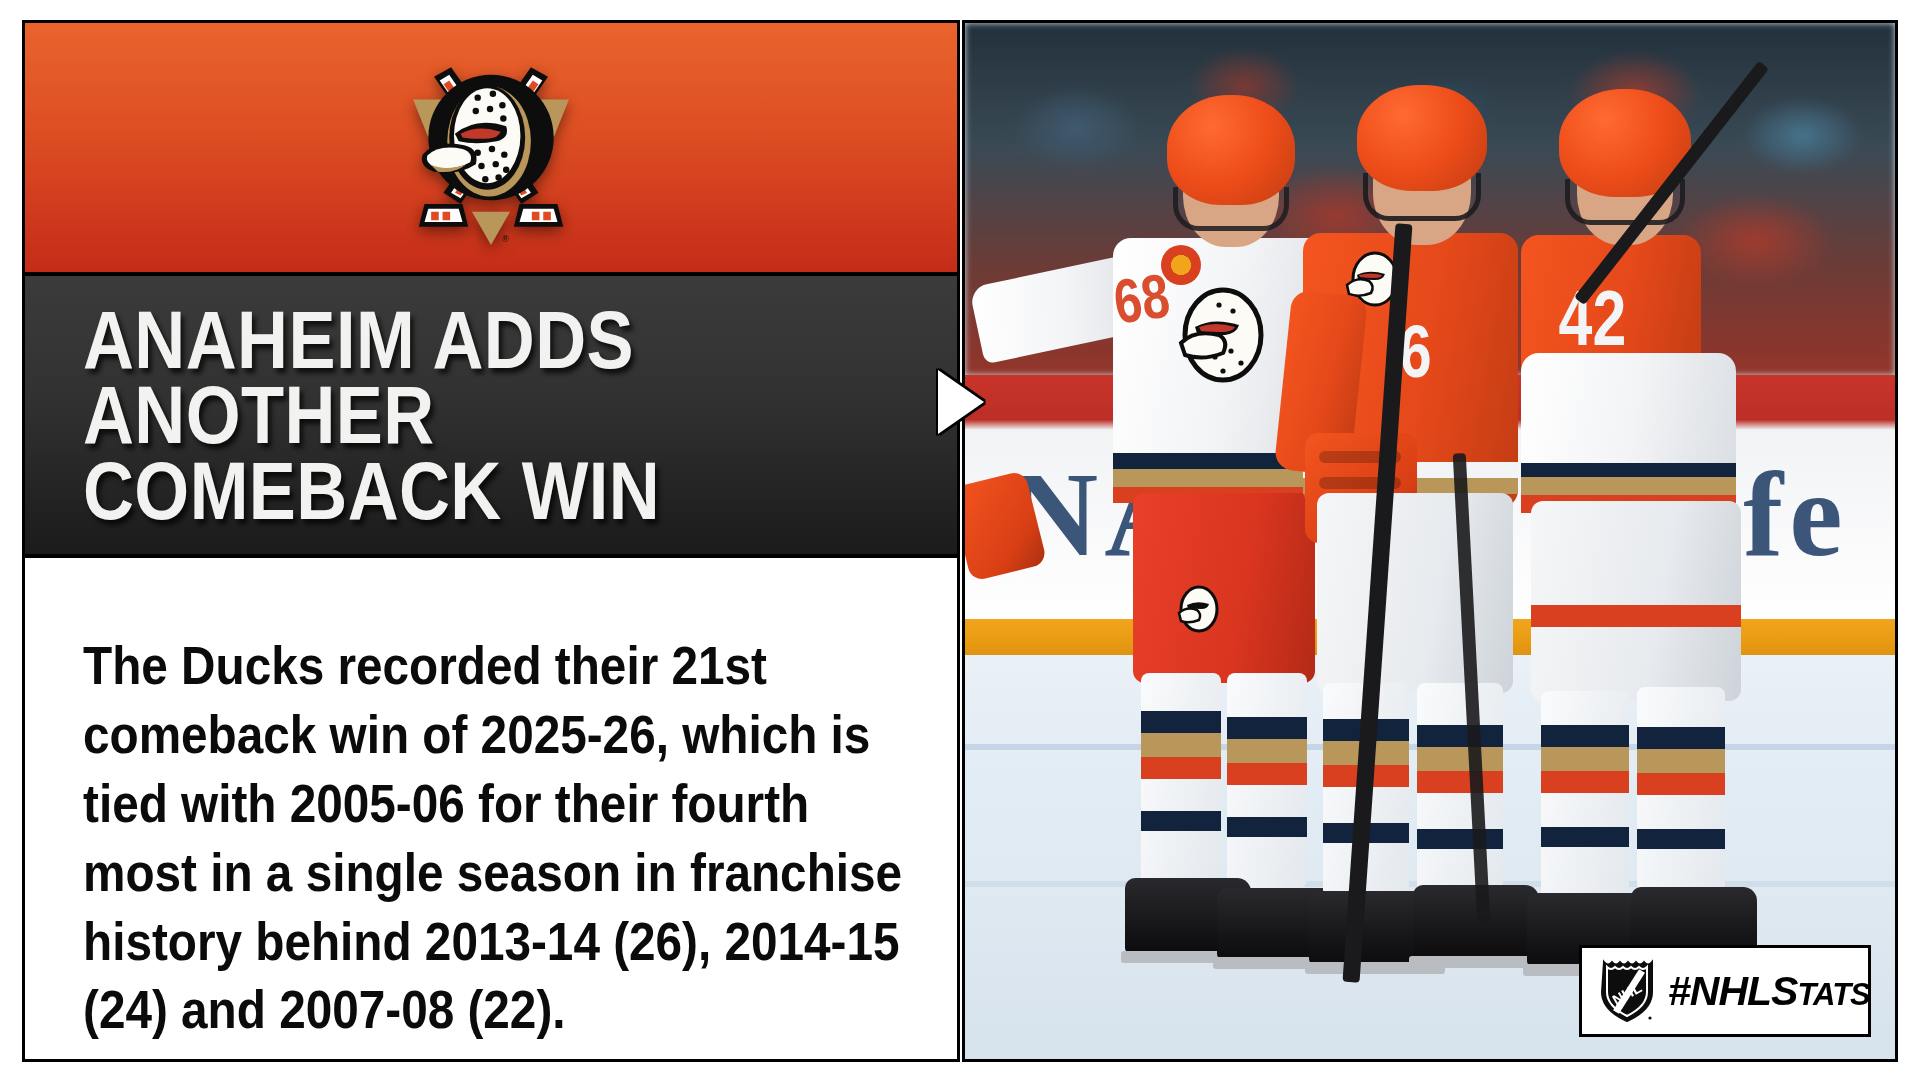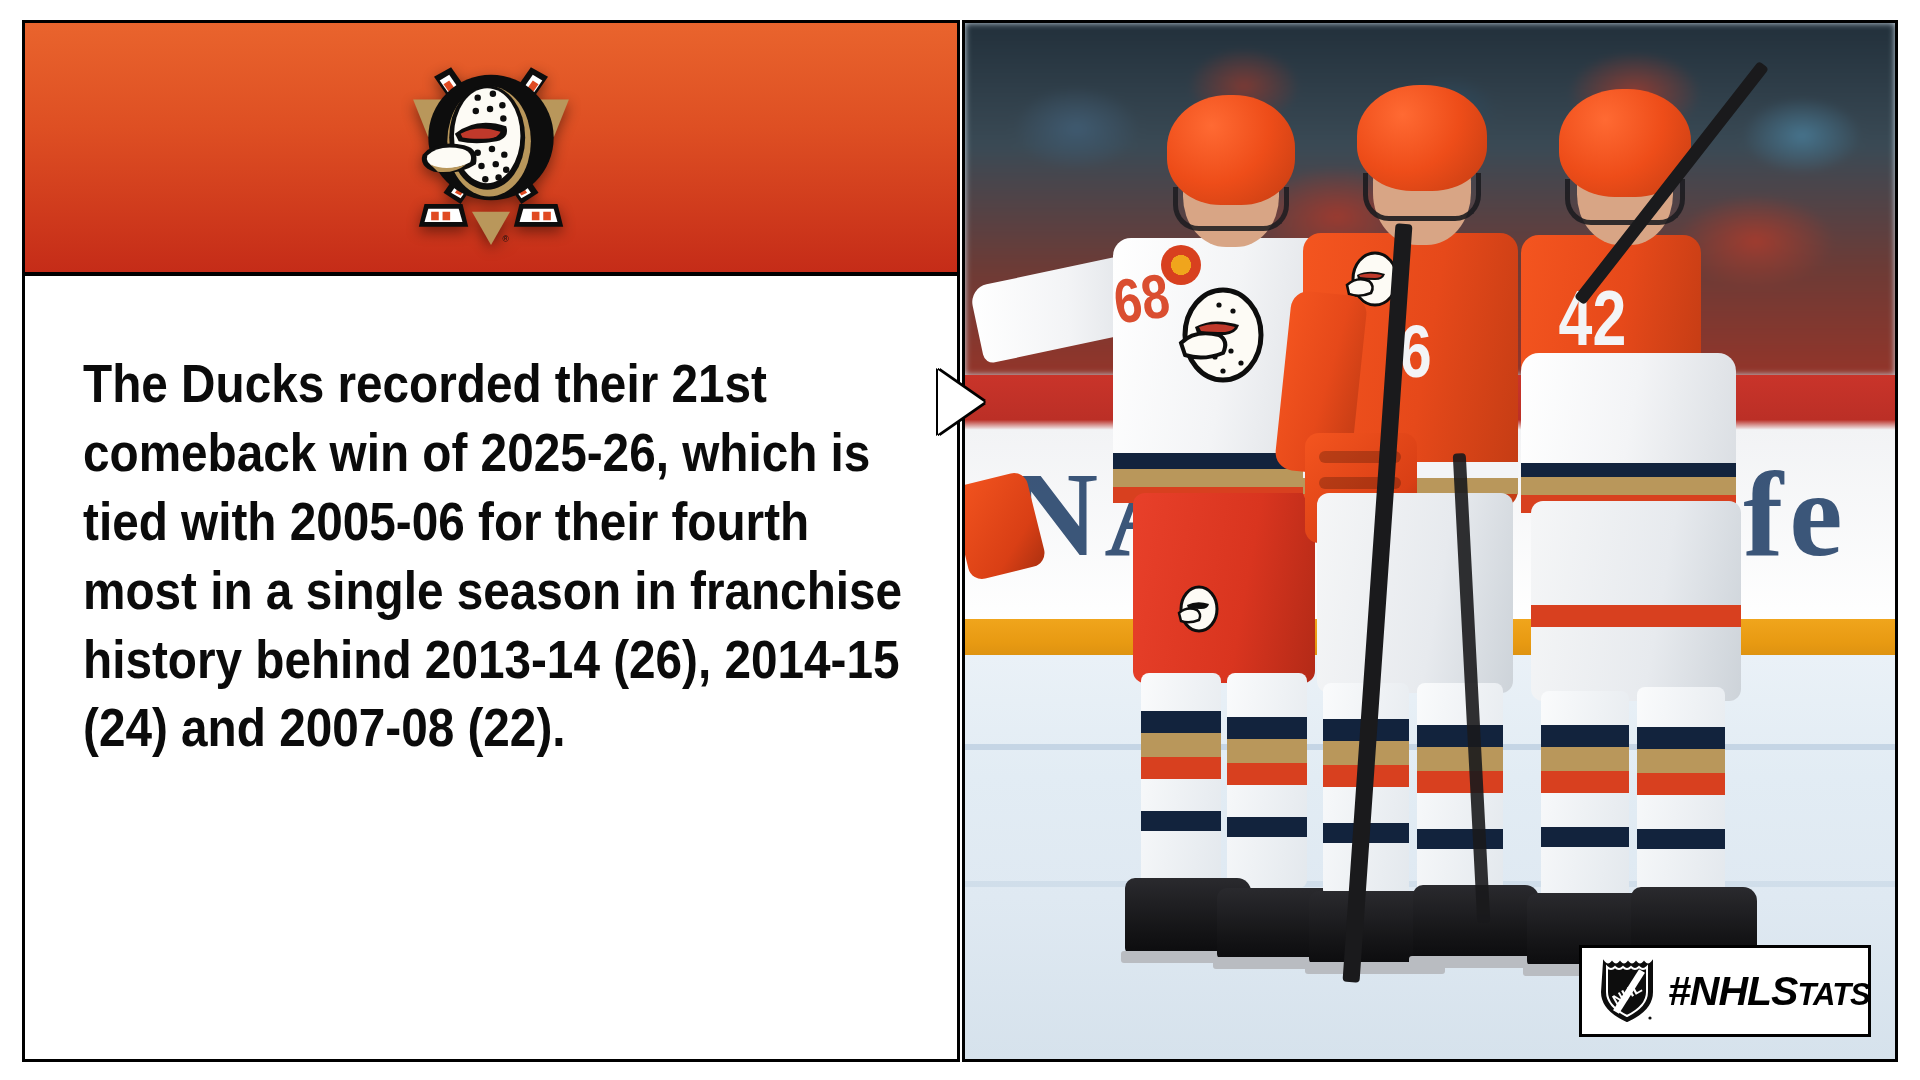--- a/index.html
+++ b/index.html
@@ -257,20 +257,24 @@
           <circle cx="105" cy="120" r="3.4"></circle>
             <circle cx="116" cy="126" r="3.4"></circle>
           <circle cx="94" cy="136" r="3.4"></circle>
             <circle cx="108" cy="134" r="3.4"></circle>
         </g>
 
         <text x="112" y="202" font-size="9" fill="#0d0d0d" font-family="Liberation Sans, sans-serif">®</text>
       </svg>
     </div>
 
+    <div class="headline-band">
+      <div class="headline">Anaheim Adds Another
+Comeback Win</div>
+    </div>
 
     <div class="body-area">
       <div class="body-text">The Ducks recorded their 21st comeback win of 2025-26, which is tied with 2005-06 for their fourth most in a single season in franchise history behind 2013-14 (26), 2014-15 (24) and 2007-08 (22).</div>
     </div>
   </div>
 
   <div class="photo-panel">
     <div class="photo-inner">
 
       <div class="bg-crowd"></div>

